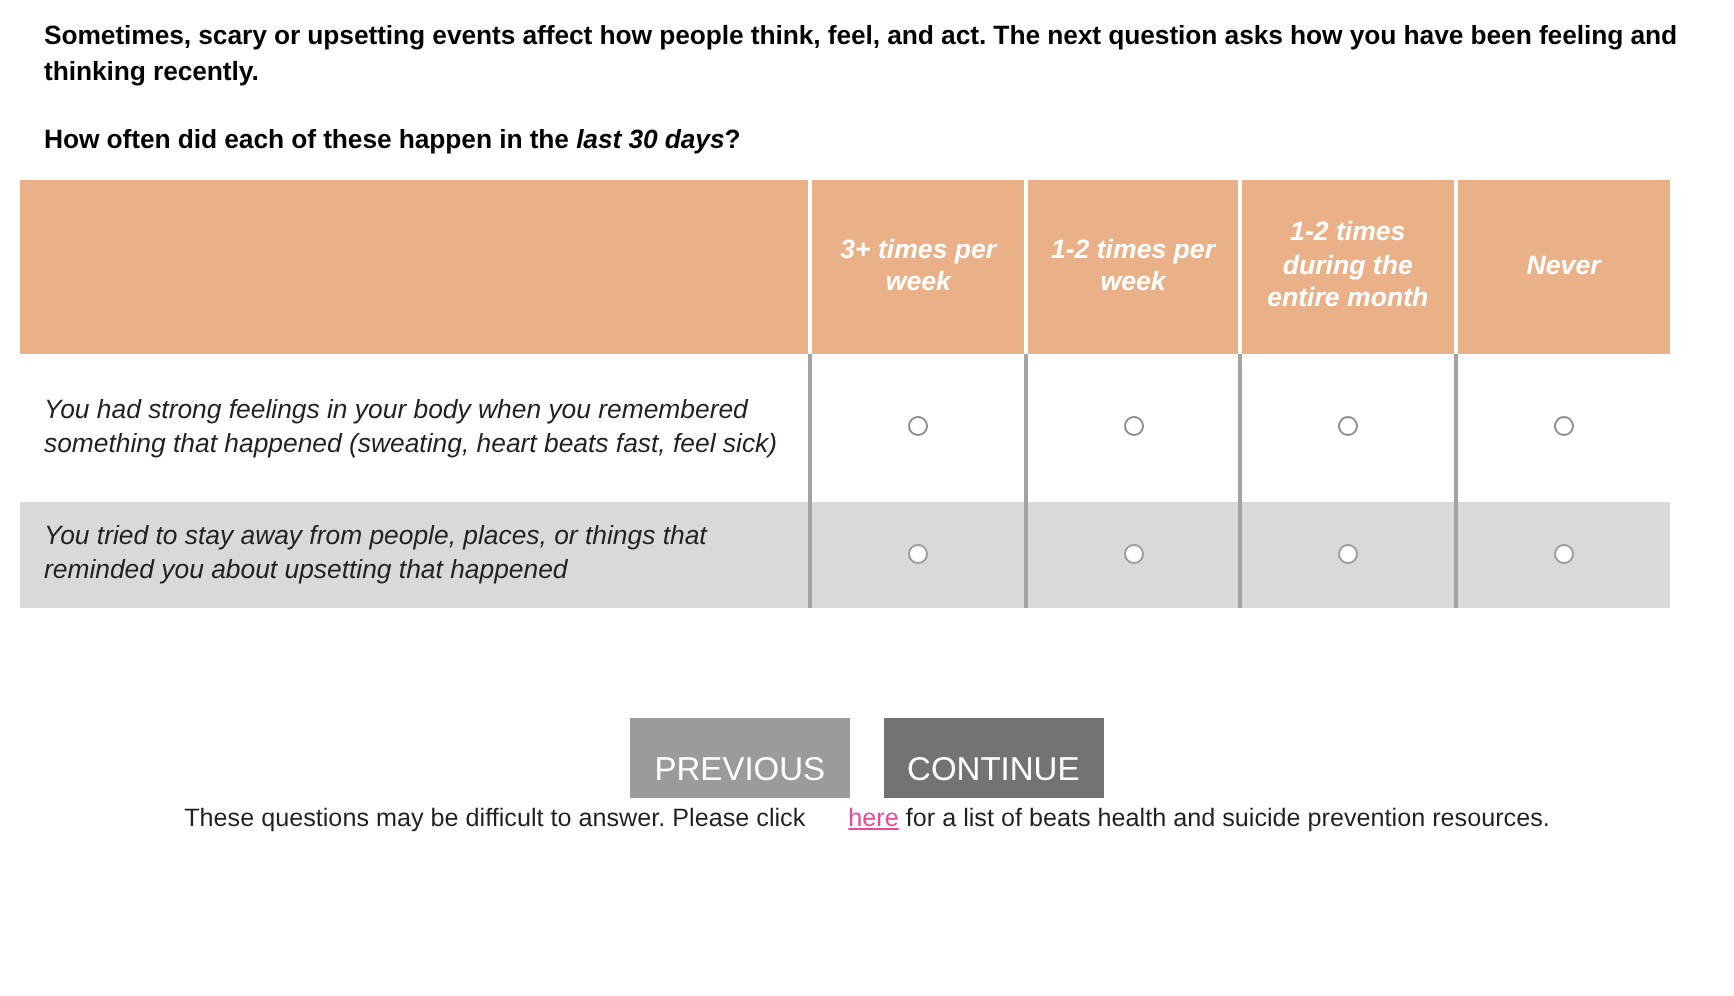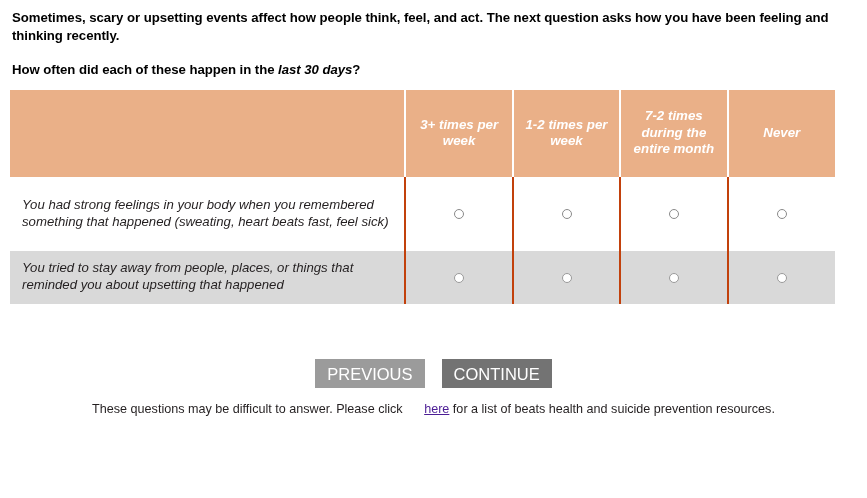--- a/index.html
+++ b/index.html
@@ -12,20 +12,21 @@
     height: 498px;
     font-family: "Liberation Sans", sans-serif;
     color: #000000;
     overflow: hidden;
     position: relative;
   }
 
   
   .intro {
     padding: 9px 14px 0 12px;
+    margin-left: 10px;
   }
   .intro-line {
     font-size: 13.2px;
     font-weight: bold;
     line-height: 17.5px;
     color: #000;
     letter-spacing: -0.05px;
   }
   .intro-gap {
     height: 17px;
@@ -68,21 +69,21 @@
     border-right: 2px solid #ffffff;
   }
   .matrix thead th.stem-head {
     background: #eab088;
     border-right: 2px solid #ffffff;
   }
   .matrix thead th.last { border-right: none; }
 
   .matrix tbody td {
     vertical-align: middle;
-    border-right: 2px solid #c2410c;
+    border-right: 2px solid #a3a3a3;
   }
   .matrix tbody td.last { border-right: none; }
 
   .matrix tbody tr.row-white td { background: #ffffff; }
   .matrix tbody tr.row-gray  td { background: #d9d9d9; }
 
   .stem-cell {
     font-size: 13.2px;
     line-height: 16.8px;
     color: #231f20;
@@ -120,21 +121,21 @@
     top: 359px;
     width: 867px;
     text-align: center;
   }
   .btn {
     display: inline-block;
     font-size: 16.5px;
     font-weight: normal;
     line-height: 21px;
     color: #ffffff;
-    padding: 5px 12px 3px 12px;
+    padding: 16px 12px 3px 12px;
     border: none;
     vertical-align: top;
     cursor: pointer;
     font-family: "Liberation Sans", sans-serif;
   }
   .btn-previous {
     background: #9b9b9b;
     margin-right: 17px;
   }
   .btn-continue {
@@ -146,21 +147,21 @@
     position: absolute;
     left: 0;
     top: 401px;
     width: 867px;
     text-align: center;
     font-size: 12.6px;
     line-height: 17px;
     color: #231f20;
   }
   .footer-note a {
-    color: #4c1d95;
+    color: #ec4899;
     padding-left: 18px;
   }
 </style>
 </head>
 <body>
 
 <div class="intro">
   <div class="intro-line">Sometimes, scary or upsetting events affect how people think, feel, and act. The next question asks how you have been feeling and thinking recently.</div>
   <div class="intro-gap"></div>
   <div class="intro-question"><span>How often did each of these happen in the </span><em>last 30 days</em><span>?</span></div>
@@ -173,21 +174,21 @@
       <col class="c-opt">
       <col class="c-opt">
       <col class="c-opt">
       <col class="c-opt">
     </colgroup>
     <thead>
       <tr>
         <th class="stem-head"></th>
         <th>3+ times per week</th>
         <th>1-2 times per week</th>
-        <th>7-2 times during the entire month</th>
+        <th>1-2 times during the entire month</th>
         <th class="last">Never</th>
       </tr>
     </thead>
     <tbody>
       <tr class="row-white">
         <td class="stem-cell">You had strong feelings in your body when you remembered something that happened (sweating, heart beats fast, feel sick)</td>
         <td class="opt-cell"><span class="radio"></span></td>
         <td class="opt-cell"><span class="radio"></span></td>
         <td class="opt-cell"><span class="radio"></span></td>
         <td class="opt-cell last"><span class="radio"></span></td>

